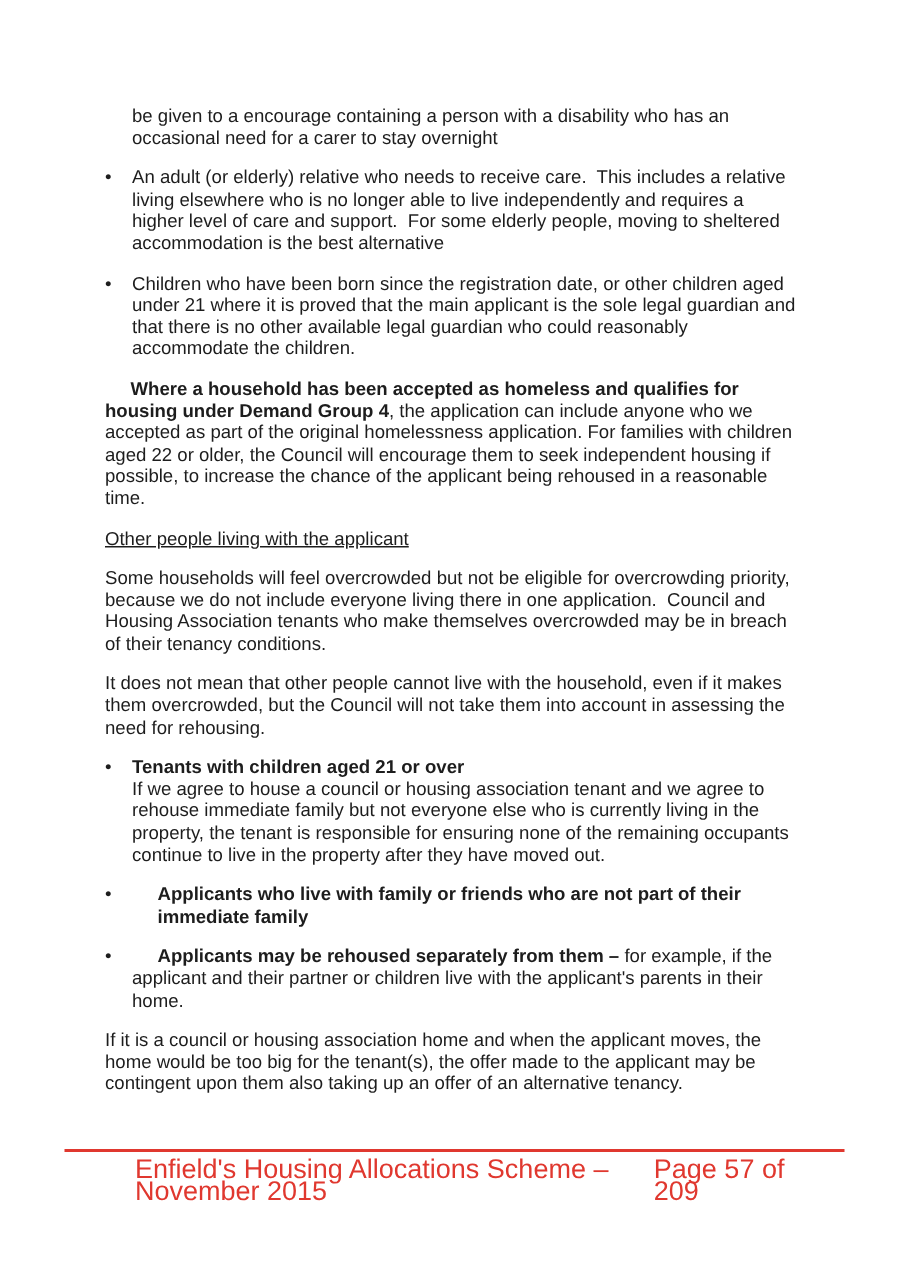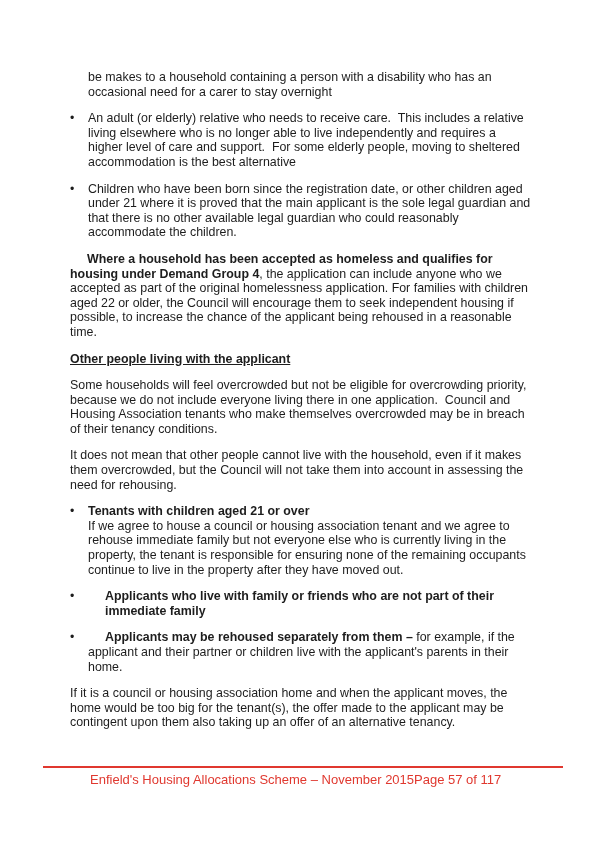--- a/index.html
+++ b/index.html
@@ -24,48 +24,48 @@
   .cont { margin-left: 18px; }
   .bullet { display: flex; }
   .bullet .marker {
     flex: 0 0 18px;
     font-size: 12.4px;
   }
   .bullet .btext { flex: 1 1 auto; }
   .bold { font-weight: bold; margin-left: 17px; }
   .btitle { display: block; font-weight: bold; }
   .heading {
-    font-weight: bold;
+    font-weight: normal;
     text-decoration: underline;
   }
   .footer-rule {
     position: absolute;
     left: 43px; top: 766px;
     width: 520px; height: 0;
     border-top: 2px solid var(--accent);
   }
   .footer-row {
     position: absolute;
     left: 43px; top: 772px;
     width: 520px;
     display: flex;
     justify-content: flex-start;
     color: var(--accent);
-    font-size: 13px;
+    font-size: 18px;
     line-height: 15px;
     padding-left: 47px;
     padding-right: 33px;
   }
 </style>
 </head>
 <body>
 
 <div class="content">
 
-  <p class="block para cont">be makes to a household containing a person with a disability who has an occasional need for a carer to stay overnight</p>
+  <p class="block para cont">be given to a encourage containing a person with a disability who has an occasional need for a carer to stay overnight</p>
 
   <div class="block bullet">
     <span class="marker">•</span>
     <span class="btext">An adult (or elderly) relative who needs to receive care.  This includes a relative living elsewhere who is no longer able to live independently and requires a higher level of care and support.  For some elderly people, moving to sheltered accommodation is the best alternative</span>
   </div>
 
   <div class="block bullet">
     <span class="marker">•</span>
     <span class="btext">Children who have been born since the registration date, or other children aged under 21 where it is proved that the main applicant is the sole legal guardian and that there is no other available legal guardian who could reasonably accommodate the children.</span>
   </div>
@@ -95,14 +95,14 @@
   </div>
 
   <p class="block para">If it is a council or housing association home and when the applicant moves, the home would be too big for the tenant(s), the offer made to the applicant may be contingent upon them also taking up an offer of an alternative tenancy.</p>
 
 </div>
 
 <div class="footer-rule"></div>
 
 <div class="footer-row">
   <span>Enfield's Housing Allocations Scheme – November 2015</span>
-  <span>Page 57 of 117</span>
+  <span>Page 57 of 209</span>
 </div>
 
 </body></html>

